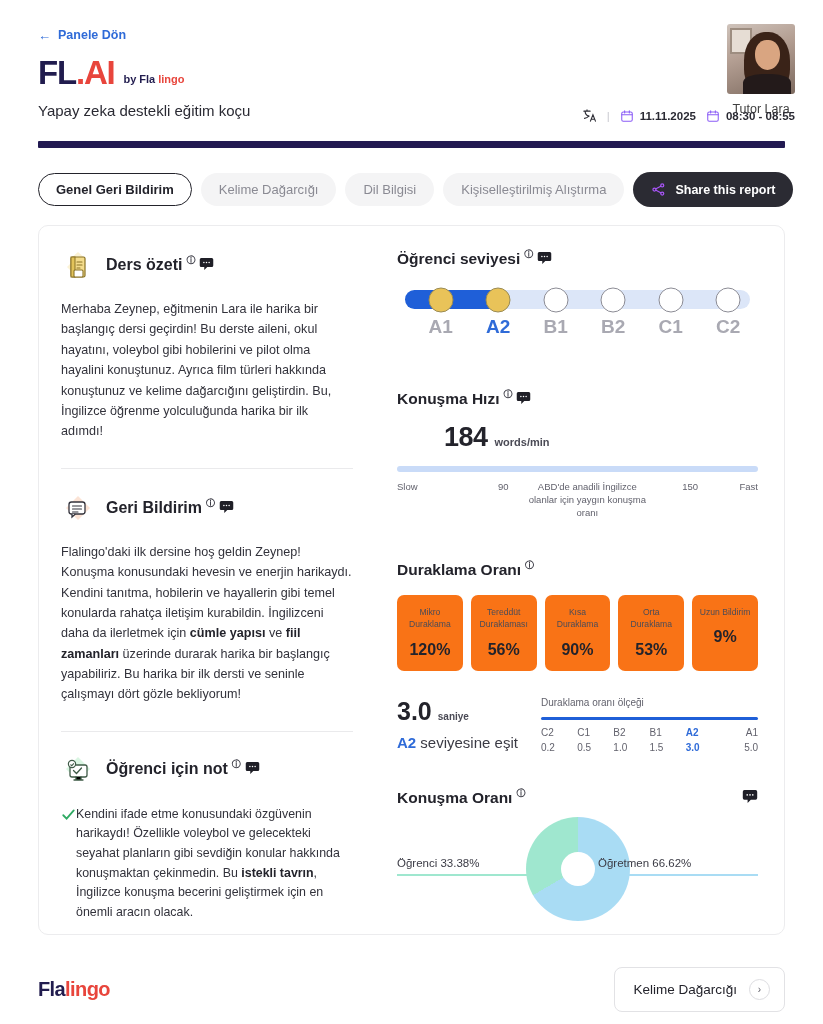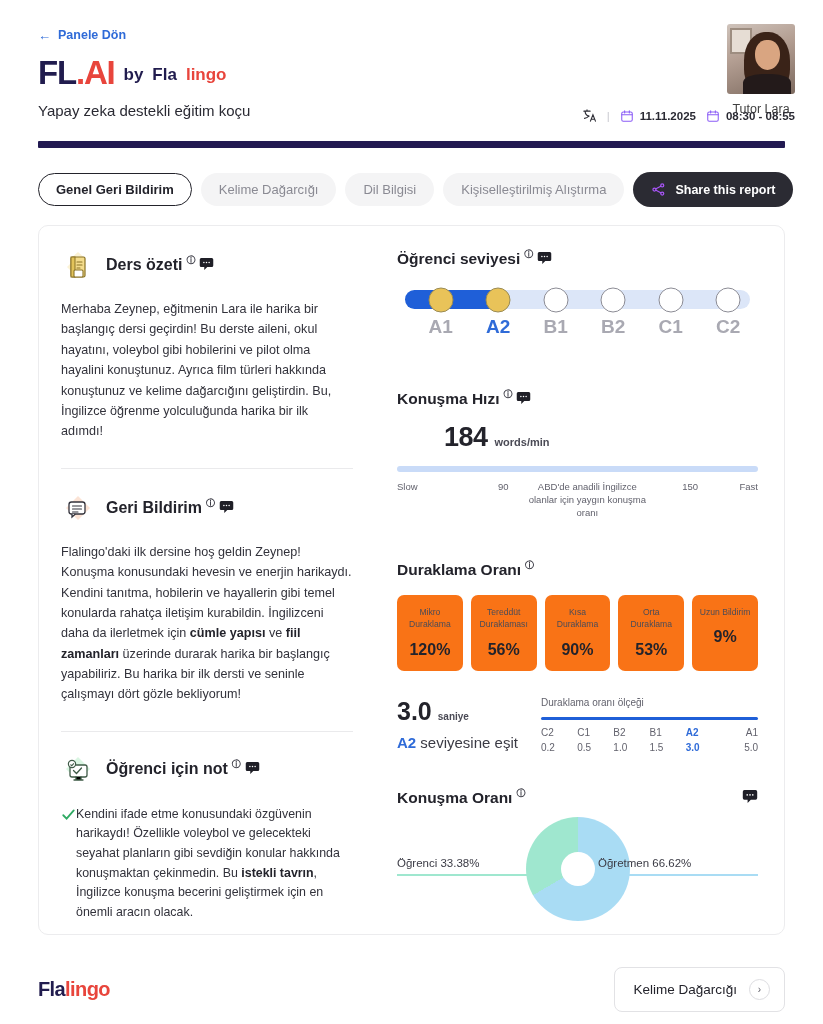--- a/index.html
+++ b/index.html
@@ -26,22 +26,22 @@
   .back-arrow { font-size: 13px; line-height: 1; }
 
   .logo-row { margin-top: 14px; display: flex; align-items: flex-end; gap: 9px; }
   .logo-flai {
     font-size: 33px; font-weight: 800; letter-spacing: -1.2px;
     color: #211c4e; line-height: 1; display: flex; align-items: baseline;
   }
   .logo-flai .dot { color: #e8453c; font-size: 33px; }
   .logo-flai .ai { color: #e8453c; }
   .logo-by {
-    font-size: 17px; font-weight: 700; color: #211c4e;
-    margin-bottom: 4px; display: flex; gap: 9px; align-items: baseline;
+    font-size: 11px; font-weight: 700; color: #211c4e;
+    margin-bottom: 4px; display: flex; gap: 3px; align-items: baseline;
   }
   .logo-by .fla { color: #211c4e; }
   .logo-by .lingo { color: #e8453c; }
 
   .tagline { margin-top: 13px; font-size: 15px; color: #2a2a33; }
 
   .header-right {
     position: absolute; right: 28px; top: 24px;
     display: flex; flex-direction: column; align-items: center;
   }

